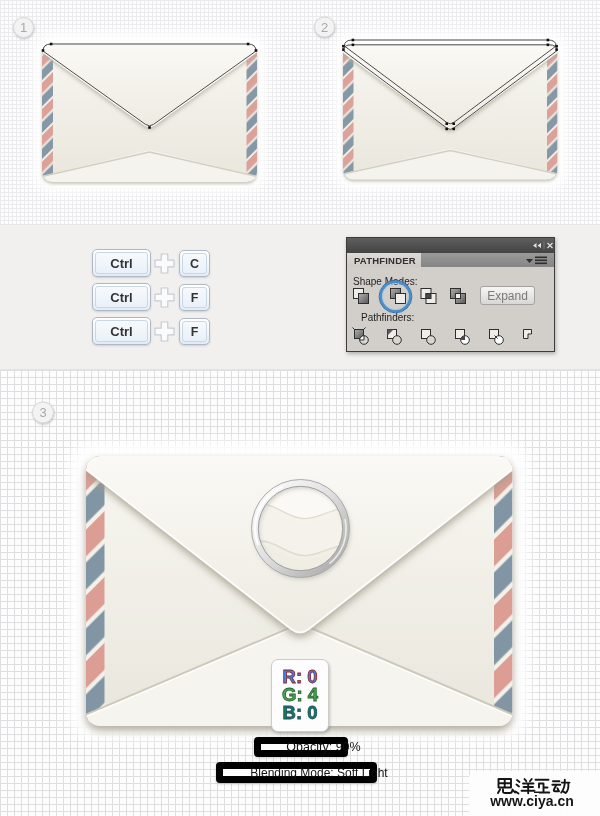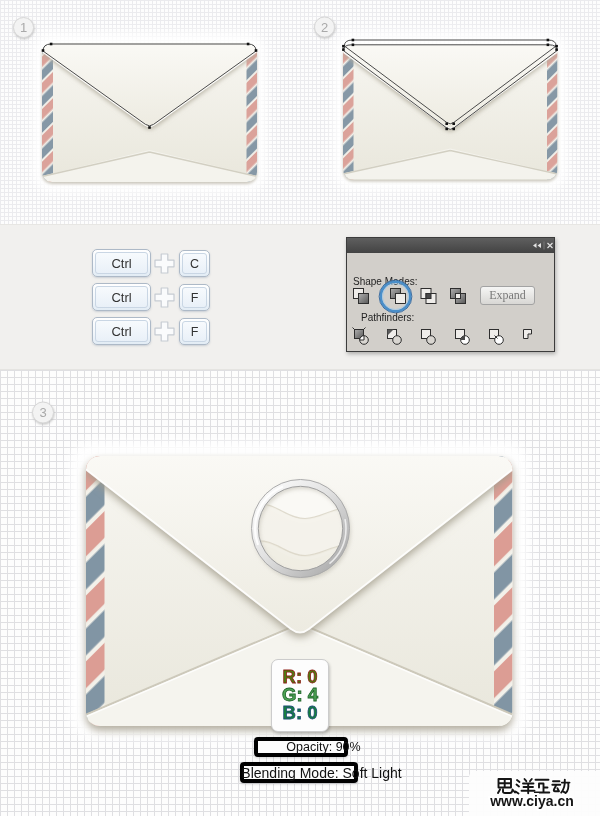--- a/index.html
+++ b/index.html
@@ -18,41 +18,41 @@
       repeating-linear-gradient(to right,#dfdfe2 0 1px,transparent 1px 7px),
       repeating-linear-gradient(to bottom,#dfdfe2 0 1px,transparent 1px 7px);}
   svg.overlay{position:absolute;left:0;top:0;}
   
   .key{position:absolute;border:1px solid #adb9c7;border-radius:5px;
        background:linear-gradient(#ffffff,#f3f7fb 55%,#e2ecf5);
        box-shadow:0 1px 2px rgba(90,110,140,.25);}
   .key::before{content:"";position:absolute;inset:2px;border:1px solid #c9d6e4;
        border-radius:3px;background:linear-gradient(#f7fafd,#e9f0f8);}
   .key span{position:absolute;inset:0;display:flex;align-items:center;justify-content:center;
-       font-weight:normal;font-size:13px;color:#333;}
+       font-weight:bold;font-size:13px;color:#333;}
   
   .pf{position:absolute;left:346px;top:237px;width:209px;height:115px;
       background:#d2cfca;border:1px solid #3c3c3c;box-sizing:border-box;
       box-shadow:1px 2px 4px rgba(0,0,0,.28);}
   .pf-title{position:absolute;left:0;top:0;width:100%;height:15px;
       background:linear-gradient(#5f5f5f,#434343);}
   .pf-tabrow{position:absolute;left:0;top:15px;width:100%;height:14px;
       background:linear-gradient(#9a9a9a,#858585);}
   .pf-tab{position:absolute;left:0;top:0;width:74px;height:14px;
       background:linear-gradient(#dedbd6,#cecbc6);
       font-size:9.5px;font-weight:bold;color:#2e2e2e;letter-spacing:.2px;
       display:flex;align-items:center;padding-left:7px;box-sizing:border-box;}
   .pf-body{position:absolute;left:0;top:29px;width:100%;bottom:0;background:#d2cfca;}
   .pf-label{position:absolute;font-size:10px;color:#242424;}
   .expand{position:absolute;left:133px;top:19px;width:55px;height:19px;
       border:1px solid #a3a3a3;border-radius:3px;box-sizing:border-box;
       background:linear-gradient(#f6f6f5,#d8d7d4);
-      font-size:12px;color:#7a7a7a;display:flex;align-items:center;justify-content:center;font-family:Liberation Serif, serif;}
+      font-size:12px;color:#7a7a7a;display:flex;align-items:center;justify-content:center;}
   
-  .ilabel{position:absolute;background:#fdfdfd;border:4px solid #000000;border-radius:4px;
+  .ilabel{position:absolute;background:#fdfdfd;border:7px solid #000000;border-radius:4px;
       box-shadow:0 1px 3px rgba(0,0,0,.18);display:flex;align-items:center;justify-content:center;
       font-size:12.5px;color:#111;white-space:nowrap;box-sizing:border-box;padding-left:45px;}
   .rgb{position:absolute;left:271px;top:659px;width:58px;height:73px;background:#fdfdfd;
       border:1px solid #cccccc;border-radius:7px;box-shadow:1px 2px 3px rgba(0,0,0,.2);
       font-weight:bold;font-size:18.5px;line-height:18px;text-align:center;padding-top:8px;box-sizing:border-box;
       font-family:"Liberation Sans",sans-serif;}
 </style>
 </head>
 <body>
 
@@ -323,20 +323,29 @@
 <div class="pf">
 
   <div class="pf-title">
     <svg width="209" height="15" viewBox="0 0 209 15" style="position:absolute;left:0;top:0;">
       <path d="M186,7.5 l3.5,-2.6 v5.2 z M190.5,7.5 l3.5,-2.6 v5.2 z" fill="#e2e2e2"></path>
       <rect x="196.5" y="3.5" width="1" height="8" fill="#787878"></rect>
       <path d="M200.5,5 l5,5 M205.5,5 l-5,5" stroke="#e2e2e2" stroke-width="1.2"></path>
     </svg>
   </div>
 
+  <div class="pf-tabrow">
+    <div class="pf-tab">PATHFINDER</div>
+    <svg width="30" height="14" viewBox="0 0 30 14" style="position:absolute;right:2px;top:0;">
+      <path d="M4,6 l3.5,4 l3.5,-4 z" fill="#2e2e2e"></path>
+      <rect x="13" y="3.5" width="12" height="1.6" fill="#2e2e2e"></rect>
+      <rect x="13" y="6.5" width="12" height="1.6" fill="#2e2e2e"></rect>
+      <rect x="13" y="9.5" width="12" height="1.6" fill="#2e2e2e"></rect>
+    </svg>
+  </div>
   <div class="pf-body">
 
     <div class="pf-label" style="left:6px;top:9px;">Shape Modes:</div>
 
     <svg width="209" height="86" viewBox="0 0 209 86" style="position:absolute;left:0;top:0;">
       <defs>
         <linearGradient id="dkic" x1="0" y1="0" x2="1" y2="1">
           <stop offset="0" stop-color="#b0b0b0"></stop>
             <stop offset="1" stop-color="#585858"></stop>
         </linearGradient>
@@ -403,20 +412,20 @@
       </g>
     </svg>
 
     <div class="pf-label" style="left:14px;top:45px;">Pathfinders:</div>
 
     <div class="expand">Expand</div>
   </div>
 </div>
 
 <div class="rgb">
-  <div style="color:#4d7c0f;-webkit-text-stroke:.8px #8c1a12;">R: 0</div>
+  <div style="color:#3b82f6;-webkit-text-stroke:.8px #8c1a12;">R: 0</div>
   <div style="color:#4ea355;-webkit-text-stroke:.8px #1e6328;">G: 4</div>
   <div style="color:#15803d;-webkit-text-stroke:.8px #1c4a75;">B: 0</div>
 </div>
 
 <div class="ilabel" style="left:254px;top:737px;width:94px;height:20px;">Opacity: 90%</div>
 
-<div class="ilabel" style="left:240px;top:762px;width:118px;height:21px;font-size:14px;">Blending Mode: Soft Light</div>
+<div class="ilabel" style="left:216px;top:762px;width:161px;height:21px;font-size:12px;">Blending Mode: Soft Light</div>
 
 </body></html>

